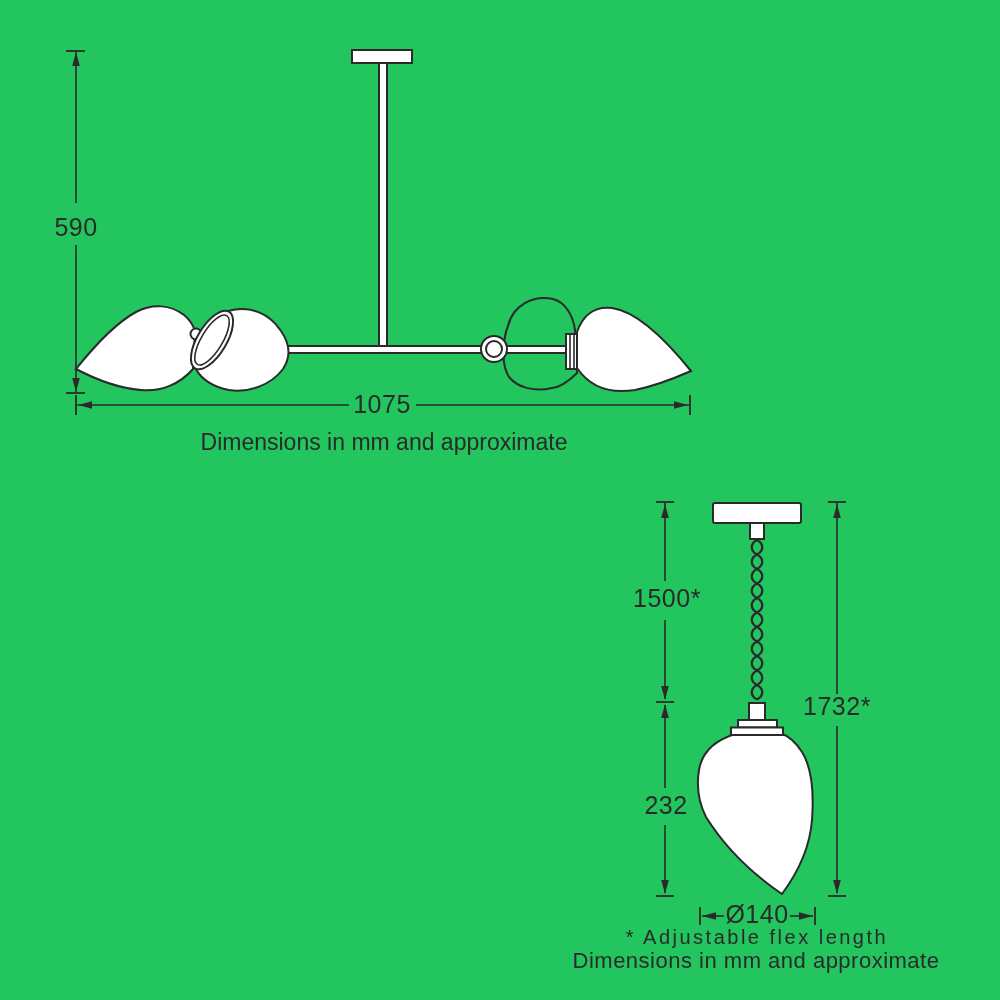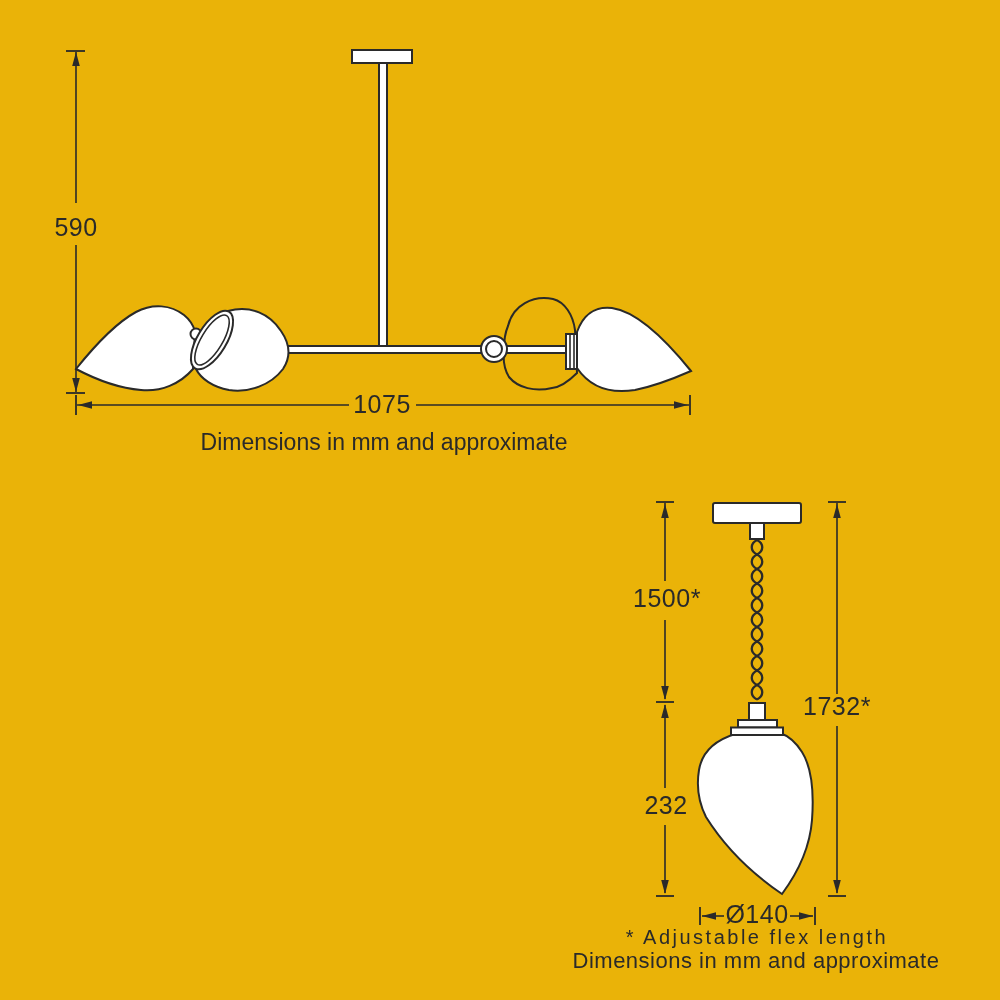--- a/index.html
+++ b/index.html
@@ -1,18 +1,18 @@
 <!DOCTYPE html>
 <html><head>
 <meta charset="utf-8">
 <style>
   html,body { margin:0; padding:0; background:#ffffff; }
   .canvas {
     position:relative; width:1000px; height:1000px;
-    background:#eab308; overflow:hidden;
+    background:#22c55e; overflow:hidden;
     font-family:"Liberation Sans", sans-serif;
   }
   svg { position:absolute; left:0; top:0; }
   .ln   { stroke:#2a2a2a; fill:none; }
   .w2   { stroke-width:2; }
   .w16  { stroke-width:1.6; }
   .w18  { stroke-width:1.8; }
   .fw   { fill:#ffffff; stroke:#2a2a2a; stroke-width:2; }
   .arr  { fill:#2a2a2a; stroke:none; }
   text  { fill:#2a2a2a; font-family:"Liberation Sans", sans-serif; }

